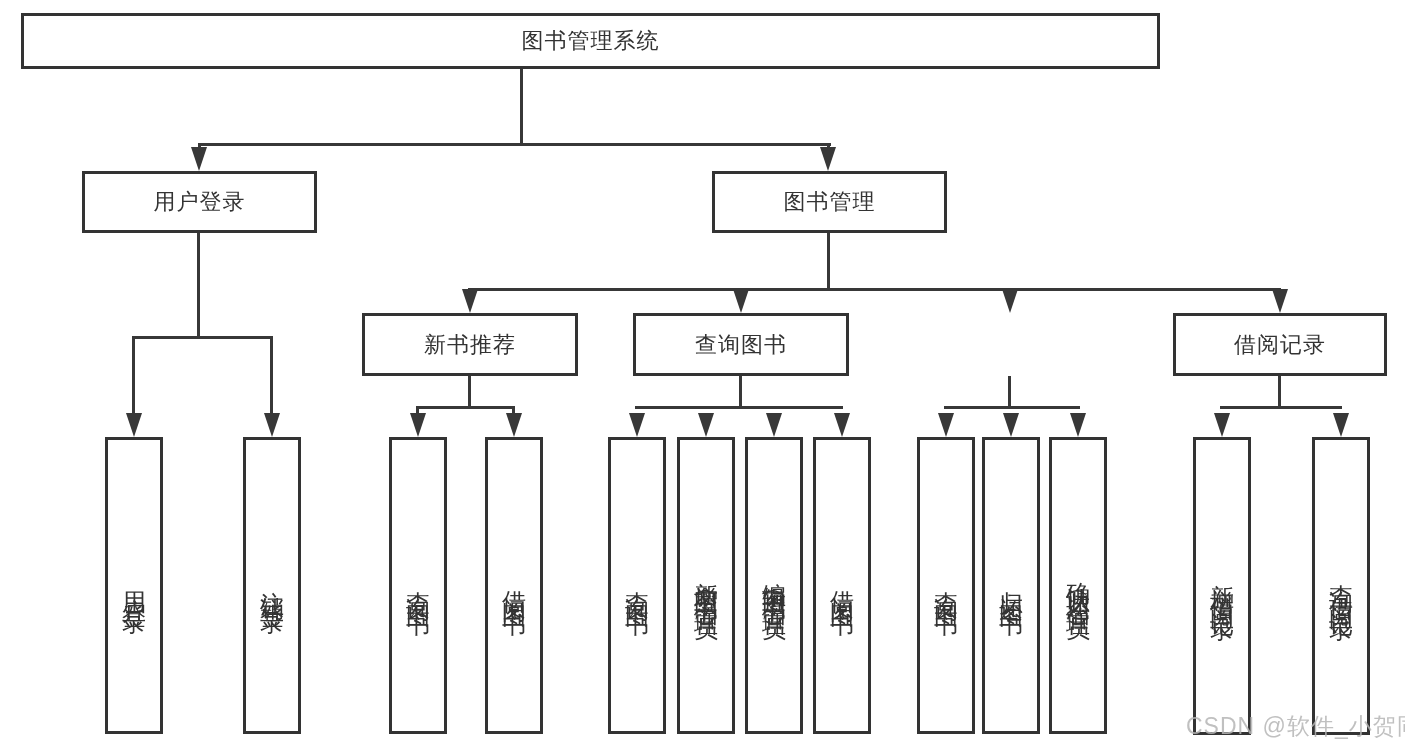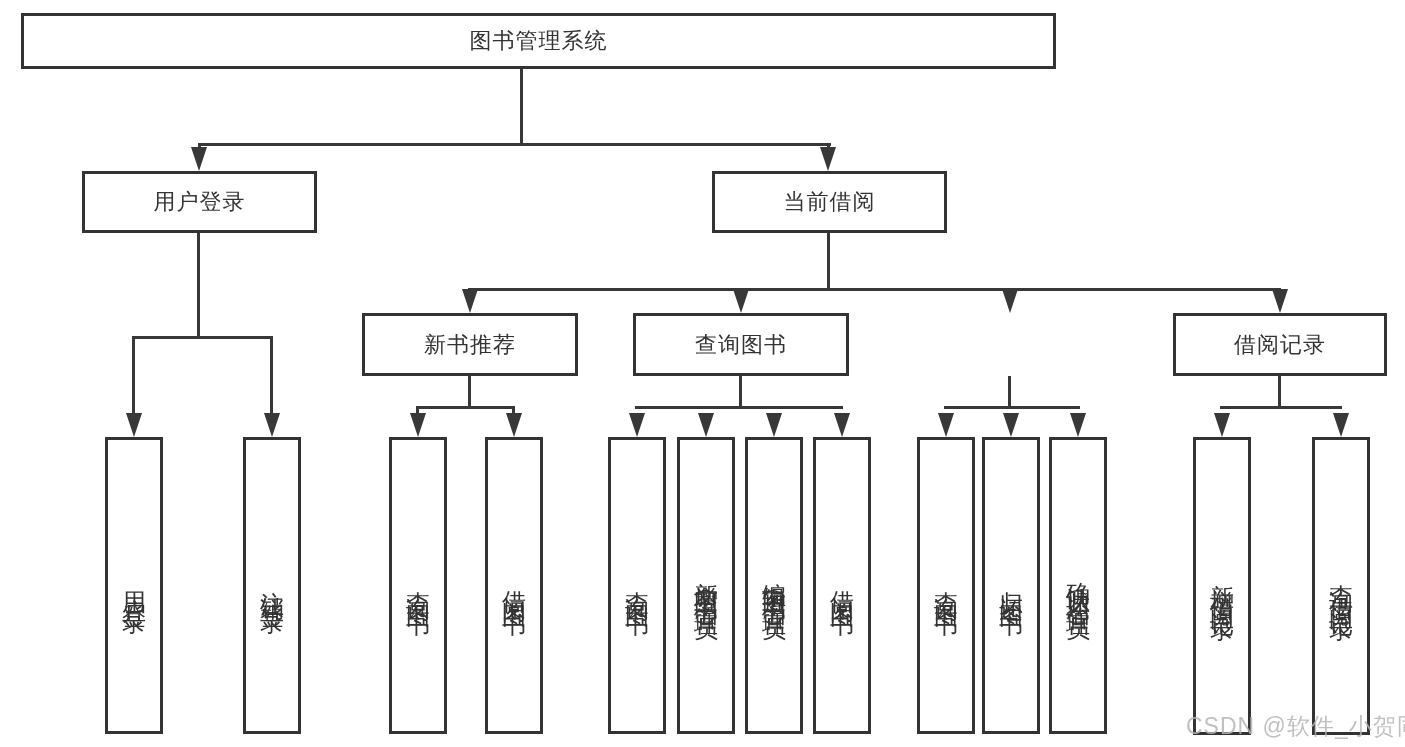--- a/index.html
+++ b/index.html
@@ -55,31 +55,31 @@
     white-space: nowrap;
     opacity: 0.85;
     z-index: 10;
   }
 </style>
 </head>
 <body>
 
 <div id="canvas">
 
-  <div class="box" style="left:21px; top:13px; width:1035px; height:56px;">图书管理系统</div>
+  <div class="box" style="left:21px; top:13px; width:1139px; height:56px;">图书管理系统</div>
 
   <div class="vline" style="left:520px; top:69px; height:74px;"></div>
   <div class="hline" style="left:198px; top:143px; width:633px;"></div>
   <div class="vline" style="left:198px; top:143px; height:8px;"></div>
   <div class="arrow-down" style="left:191px; top:147px;"></div>
   <div class="vline" style="left:827px; top:143px; height:8px;"></div>
   <div class="arrow-down" style="left:820px; top:147px;"></div>
 
   <div class="box" style="left:82px; top:171px; width:235px; height:62px;">用户登录</div>
-  <div class="box" style="left:712px; top:171px; width:235px; height:62px;">当前借阅</div>
+  <div class="box" style="left:712px; top:171px; width:235px; height:62px;">图书管理</div>
 
   <div class="vline" style="left:197px; top:233px; height:103px;"></div>
   <div class="hline" style="left:132px; top:336px; width:141px;"></div>
   <div class="vline" style="left:132px; top:336px; height:78px;"></div>
   <div class="arrow-down" style="left:126px; top:413px;"></div>
   <div class="vline" style="left:270px; top:336px; height:78px;"></div>
   <div class="arrow-down" style="left:264px; top:413px;"></div>
 
   <div class="vline" style="left:827px; top:233px; height:55px;"></div>
   <div class="hline" style="left:468px; top:288px; width:813px;"></div>

